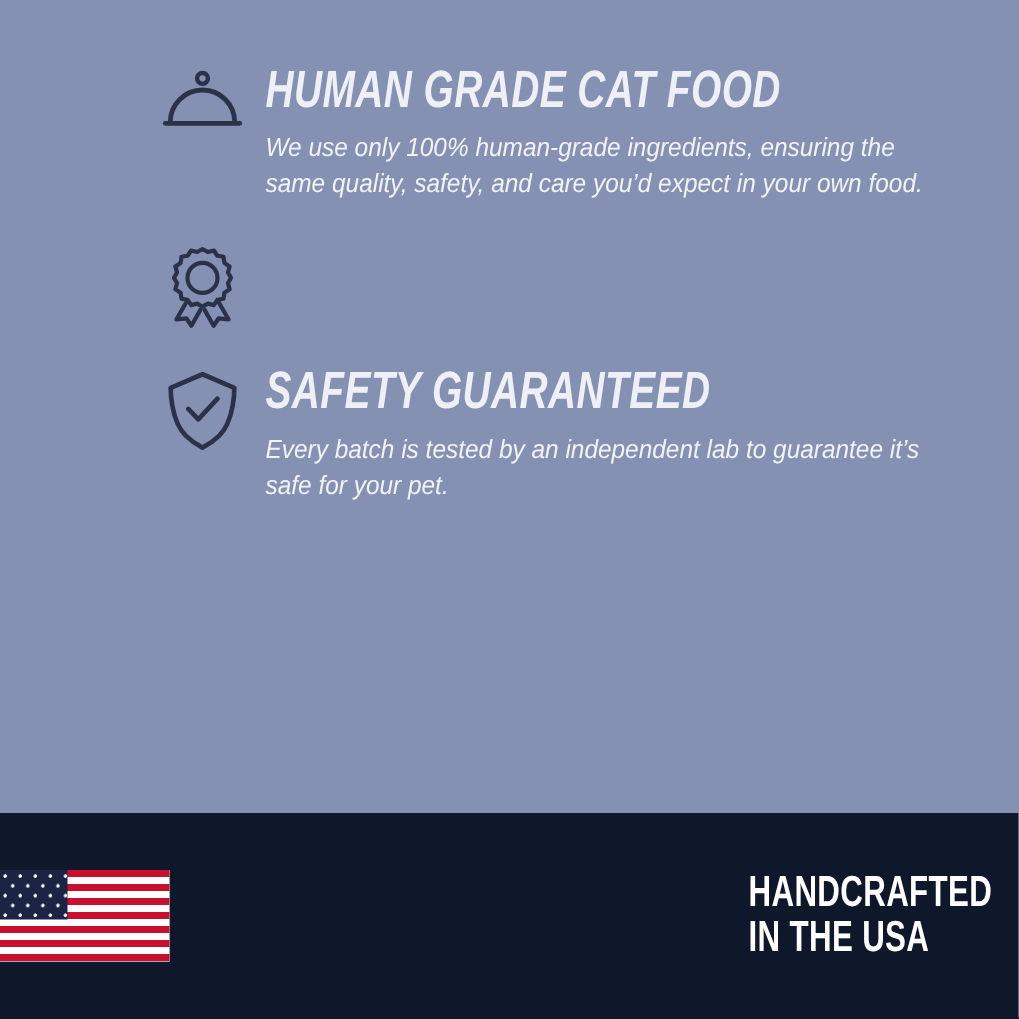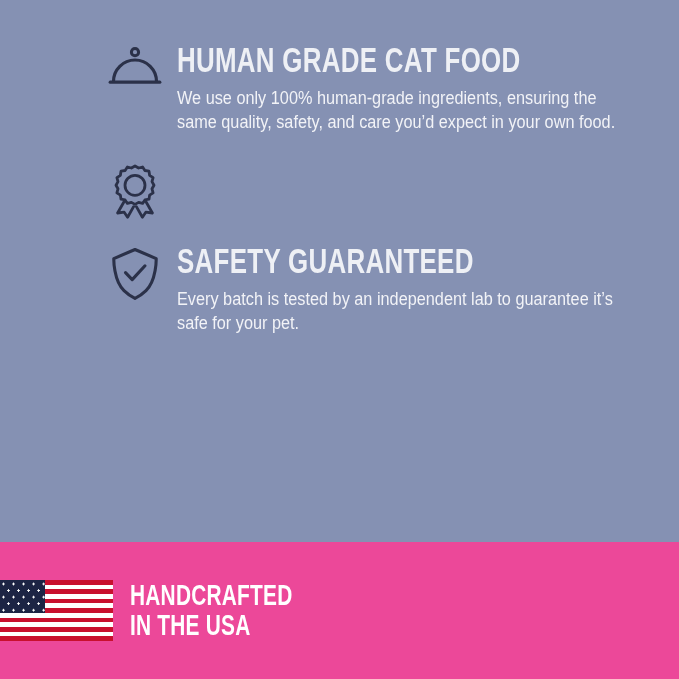--- a/index.html
+++ b/index.html
@@ -22,20 +22,21 @@
     box-sizing: border-box;
     display: flex;
     flex-direction: column;
   }
 
   .features {
     flex: 0 0 542px;
     height: 542px;
     padding: 44px 56px 0 104px;
     box-sizing: border-box;
+    font-style: italic;
   }
 
   .feature {
     display: flex;
     align-items: flex-start;
     margin-bottom: 26px;
   }
   .feature:last-child { margin-bottom: 0; }
 
   .feature-icon {
@@ -79,24 +80,24 @@
     line-height: 1.36;
     color: #f2f3f7;
     margin: 0;
     transform: scaleX(0.93);
     transform-origin: left top;
     width: 107%;
   }
 
   .footer {
     flex: 1 1 auto;
-    background: #ec4899;
+    background: #0f172a;
     display: flex;
     align-items: center;
-    justify-content: flex-start;
+    justify-content: space-between;
     gap: 17px;
   }
 
   .flag {
     position: relative;
     width: 113px;
     height: 61px;
     background: #ffffff;
     flex: 0 0 auto;
     overflow: hidden;

